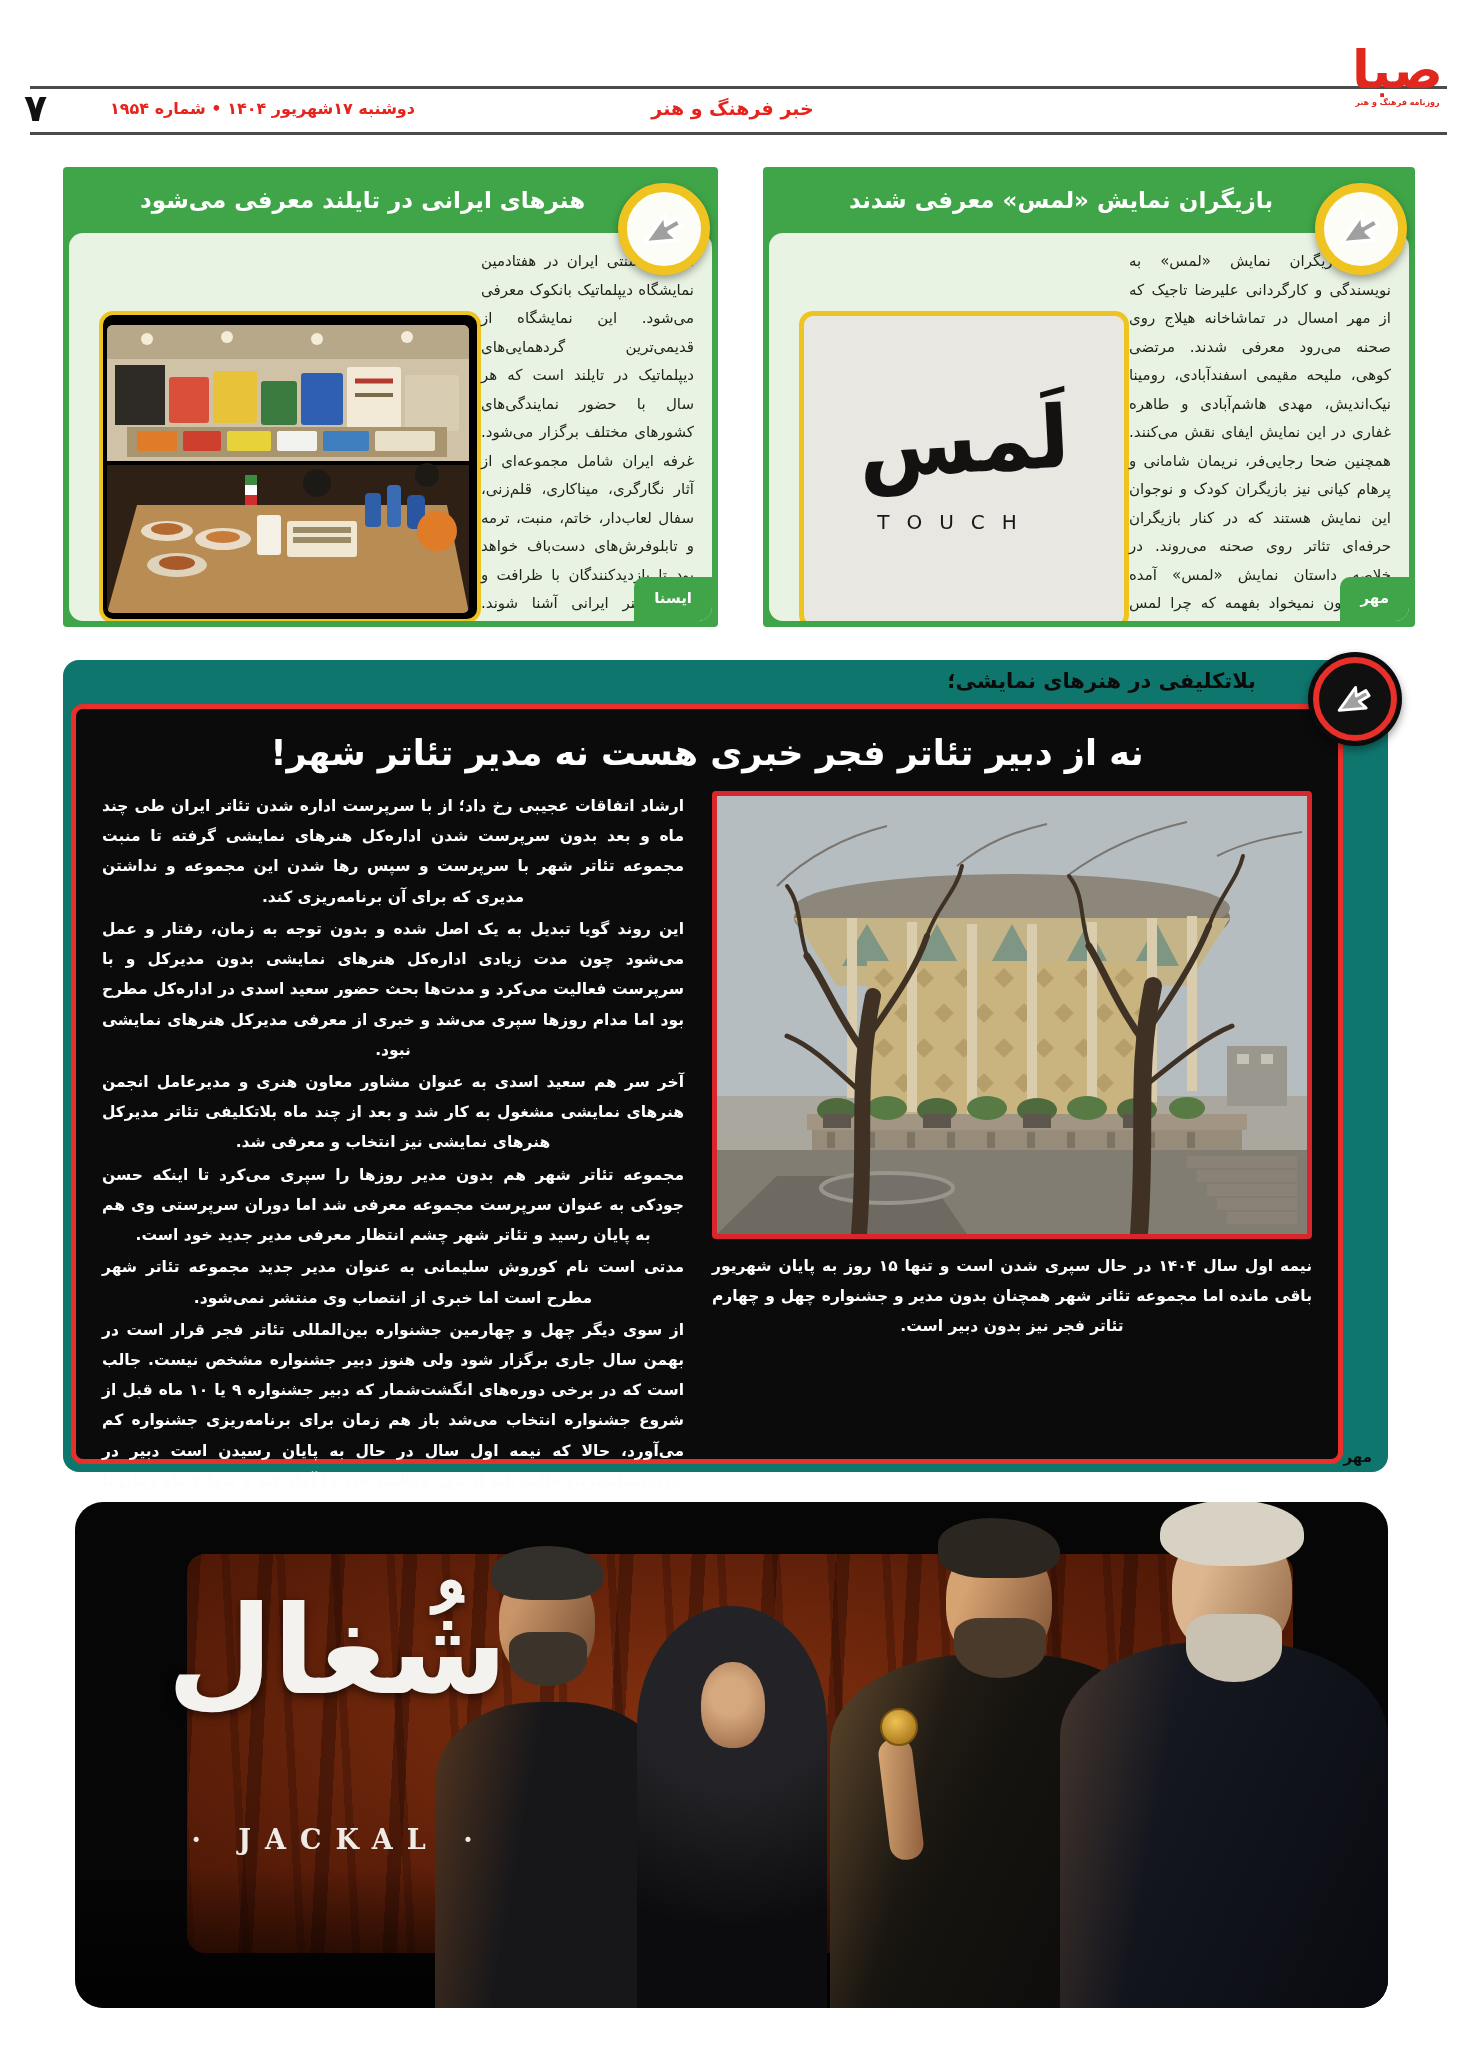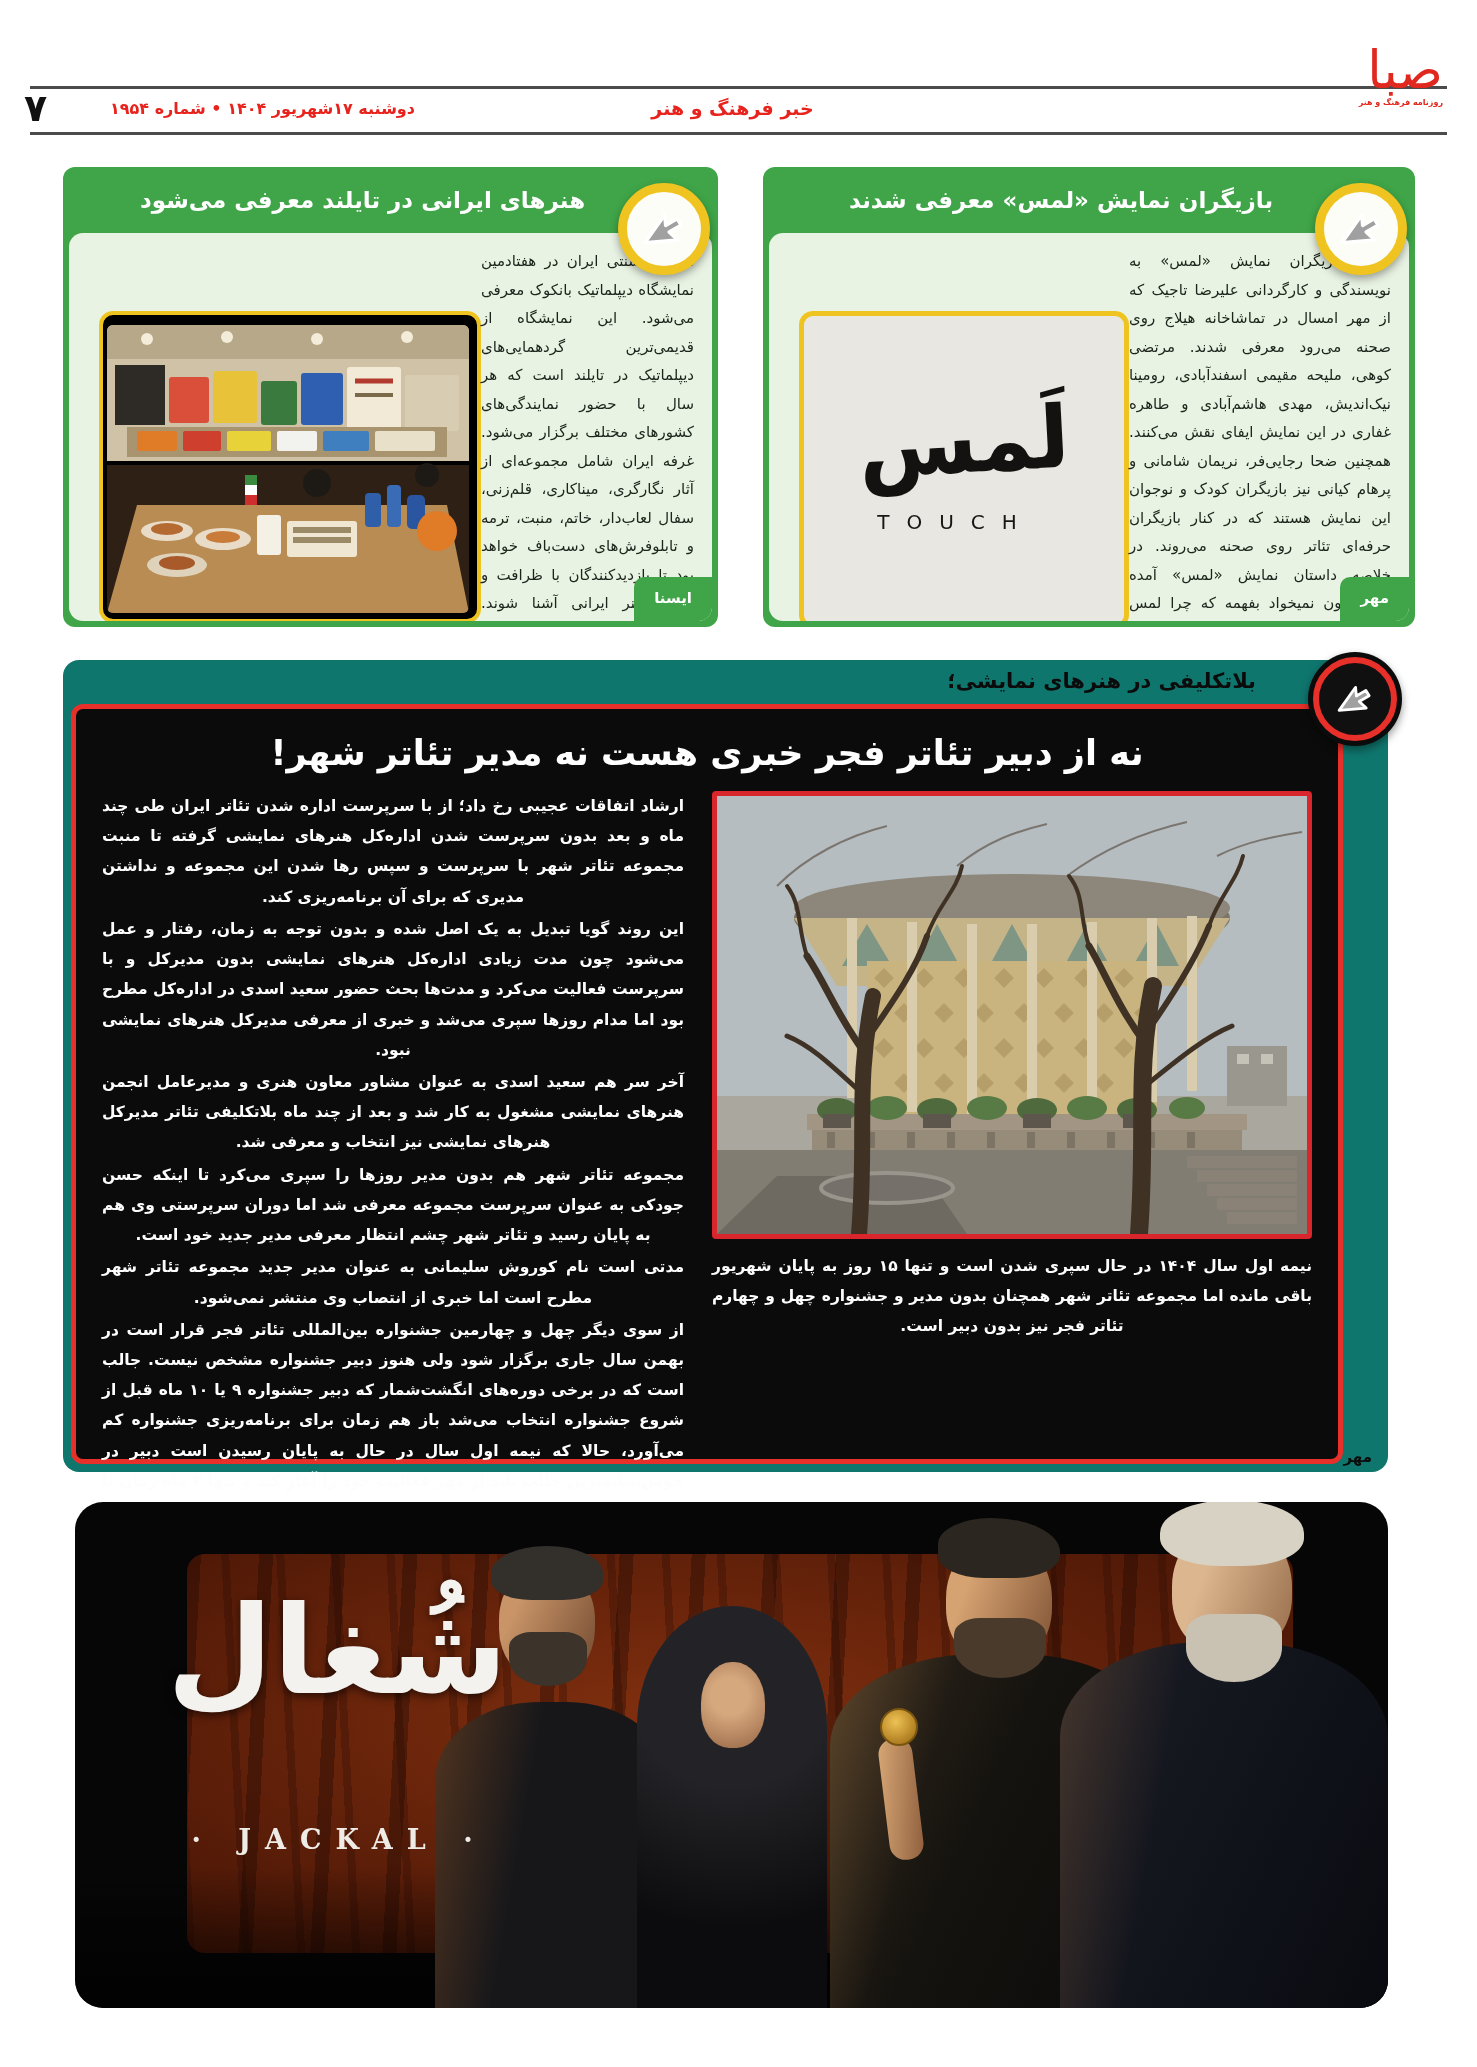--- a/index.html
+++ b/index.html
@@ -12,27 +12,27 @@
   .abs { position:absolute; }
 
   
   .rule { position:absolute; left:30px; right:30px; height:3px; background:#4b4b4b; }
   #rule-top { top:86px; }
   #rule-bottom { top:132px; }
   #page-number { left:24px; top:86px; font-size:38px; font-weight:bold; color:#111; }
   #date-line { left:110px; top:99px; font-size:16px; font-weight:bold; color:#e8231d; direction:rtl; }
   #section-title { left:0; right:12px; top:97px; text-align:center; font-size:19px; font-weight:bold; color:#e8231d; }
   #logo { right:34px; top:44px; text-align:center; color:#e0281e; }
-  #logo .logo-word { font-size:52px; font-weight:normal; line-height:1; letter-spacing:-2px;text-align:right; }
+  #logo .logo-word { font-size:52px; font-weight:bold; line-height:1; letter-spacing:-2px; }
   #logo .logo-tag { font-size:8px; font-weight:bold; margin-top:2px; }
 
   
   .news-box {
     position:absolute; top:167px; height:460px;
-    background:#3fa548; border-radius:12px; padding:0 6px 6px 6px;
+    background:#3fa548; border-radius:4px; padding:0 6px 6px 6px;
   }
   #box-thailand { left:63px; width:655px; }
   #box-touch { left:763px; width:652px; }
   .news-head {
     height:66px; display:flex; align-items:center; justify-content:center;
     padding-left:40px; padding-right:96px;
   }
   .news-title { color:#fff; font-size:23px; font-weight:bold; direction:rtl; white-space:nowrap; }
   .news-body {
     position:relative; background:#e9f3e3; border-radius:14px;

